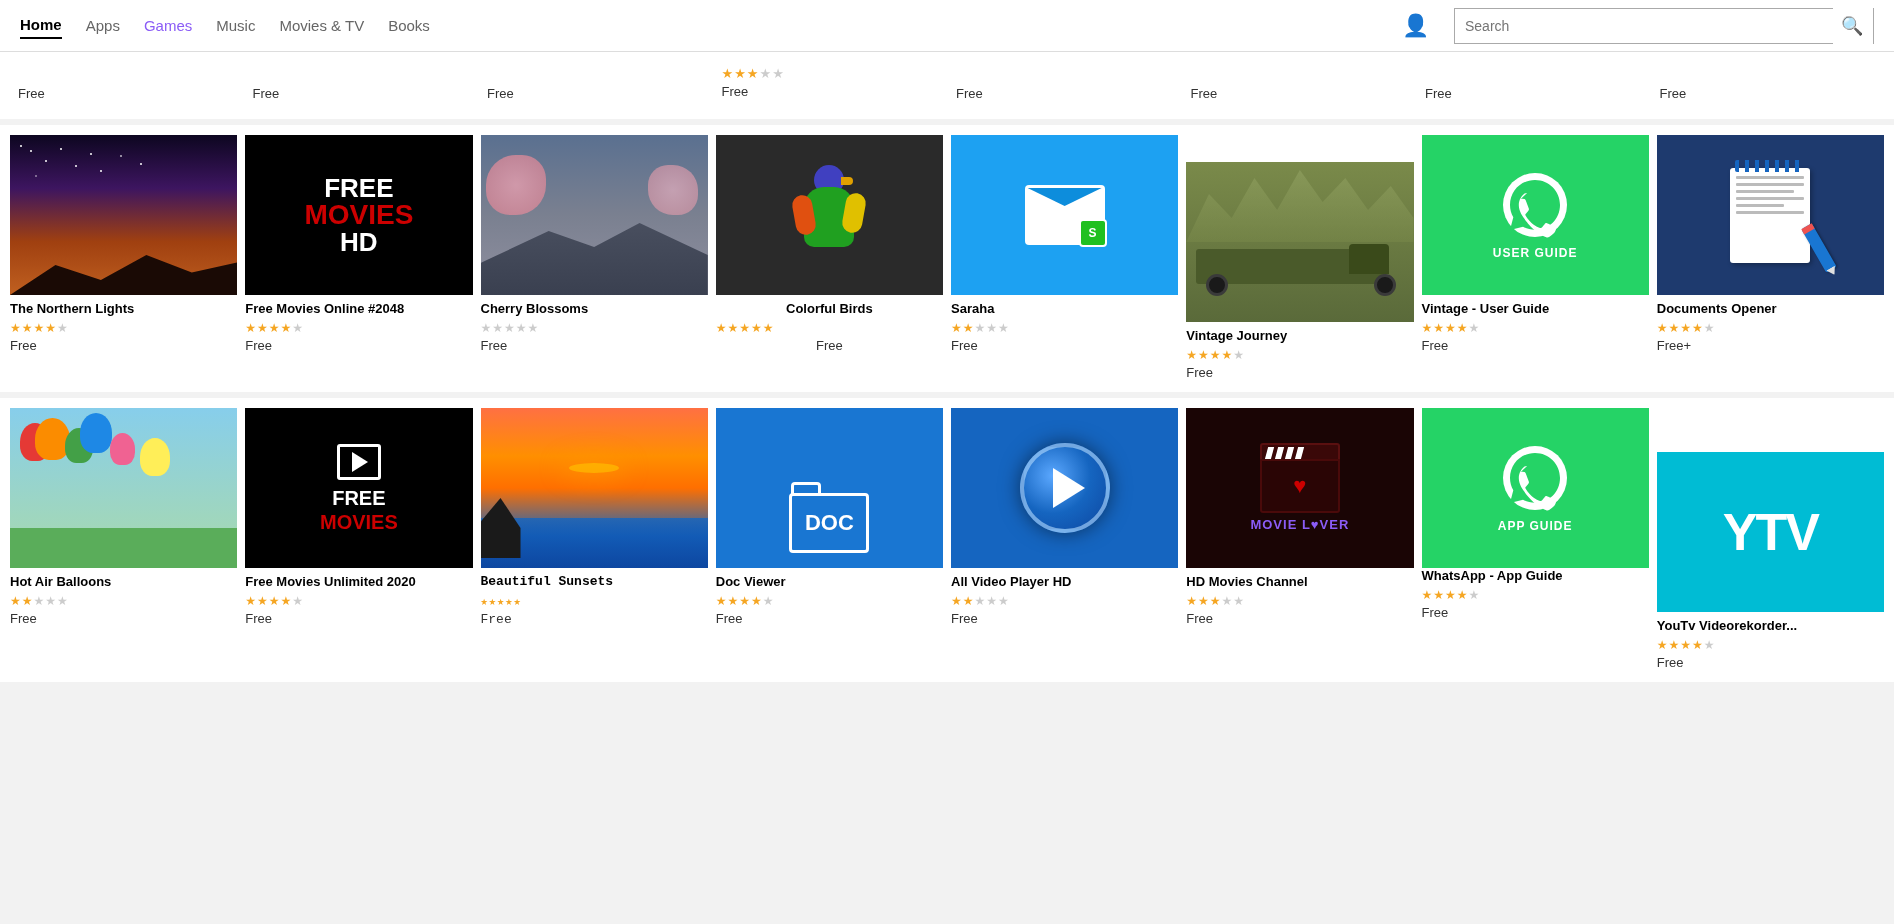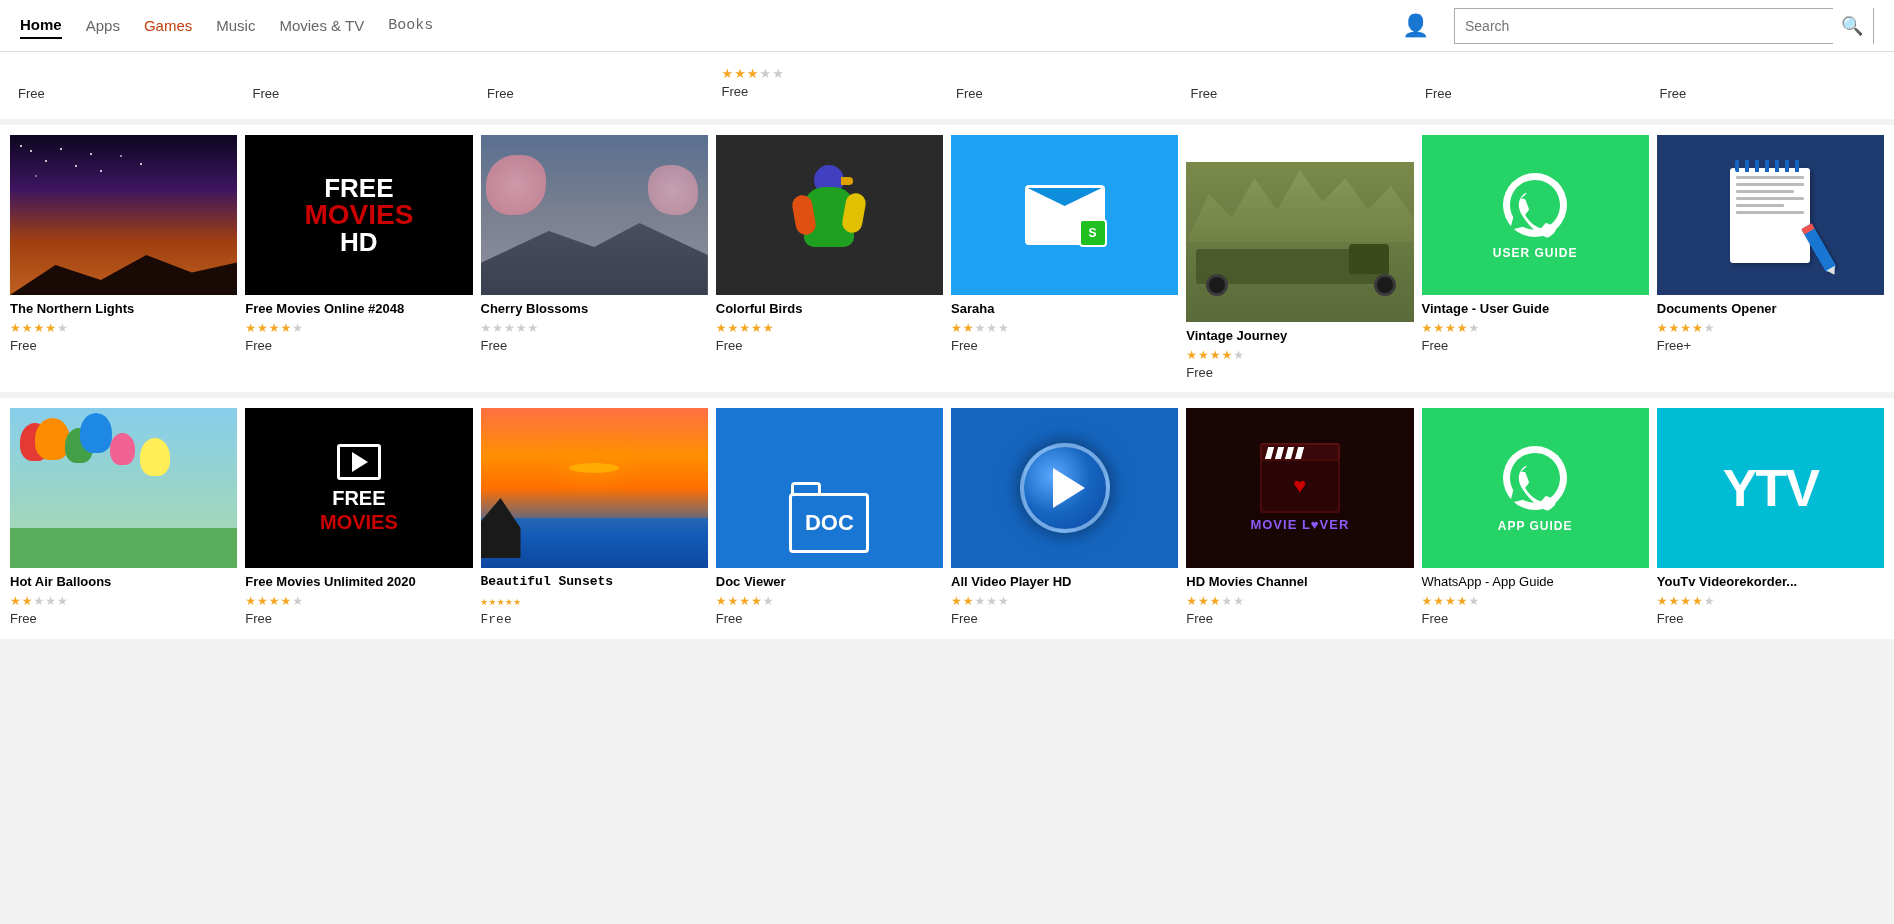--- a/index.html
+++ b/index.html
@@ -4,24 +4,24 @@
   <style>
     * { margin: 0; padding: 0; box-sizing: border-box; }
     body { font-family: 'Segoe UI', Arial, sans-serif; background: #f2f2f2; font-size: 14px; color: #000; overflow-x: hidden; }
   </style>
 </head>
 <body>
 
 <nav style="display:flex;align-items:center;background:#fff;height:52px;padding:0 20px;gap:24px;border-bottom:1px solid #ddd;">
   <span style="font-size:15px;font-weight:700;color:#000;cursor:pointer;padding:4px 0;border-bottom:2px solid #000;">Home</span>
   <span style="font-size:15px;color:#666;cursor:pointer;">Apps</span>
-  <span style="font-size:15px;color:#c2410c;cursor:pointer;">Games</span>
+  <span style="font-size:15px;color:#8b5cf6;cursor:pointer;">Games</span>
   <span style="font-size:15px;color:#666;cursor:pointer;">Music</span>
   <span style="font-size:15px;color:#666;cursor:pointer;">Movies &amp; TV</span>
-  <span style="font-size:15px;color:#666;cursor:pointer;font-family:Liberation Mono, monospace;">Books</span>
+  <span style="font-size:15px;color:#666;cursor:pointer;">Books</span>
   <div style="flex:1;"></div>
   <span style="font-size:22px;color:#555;cursor:pointer;">👤</span>
   <div style="display:flex;align-items:center;border:1.5px solid #aaa;height:36px;width:420px;">
     <input type="text" style="border: none; outline: none; flex: 1 1 0%; padding: 0px 10px; font-size: 14px; color: rgb(85, 85, 85);" placeholder="Search">
     <button style="width:40px;height:36px;background:#fff;border:none;cursor:pointer;font-size:18px;color:#555;display:flex;align-items:center;justify-content:center;">🔍</button>
   </div>
 </nav>
 
 <div style="background:#fff;padding:8px 10px 12px;margin-bottom:6px;">
   <div style="display:grid;grid-template-columns:repeat(8,1fr);gap:2px;">
@@ -124,21 +124,21 @@
       <div style="display:flex;gap:1px;margin-top:3px;">
         <span style="color:#ccc;font-size:12px;">★</span>
           <span style="color:#ccc;font-size:12px;">★</span>
           <span style="color:#ccc;font-size:12px;">★</span>
           <span style="color:#ccc;font-size:12px;">★</span>
           <span style="color:#ccc;font-size:12px;">★</span>
       </div>
       <div style="font-size:13px;color:#333;margin-top:3px;">Free</div>
     </div>
 
-    <div style="cursor:pointer;">
+    <div style="cursor:pointer;text-align:center;">
       <div style="width:100%;height:160px;background:#2a2a2a;overflow:hidden;position:relative;display:flex;align-items:center;justify-content:center;">
 
         <div style="width:80px;height:100px;position:relative;">
 
           <div style="position:absolute;top:0;left:25px;width:30px;height:30px;background:#4040c0;border-radius:50%;"></div>
 
           <div style="position:absolute;top:12px;left:52px;width:12px;height:8px;background:#e0a000;border-radius:0 4px 4px 0;"></div>
 
           <div style="position:absolute;top:22px;left:15px;width:50px;height:60px;background:#20a020;border-radius:20px 20px 10px 10px;"></div>
 
@@ -398,32 +398,32 @@
 
     <div style="cursor:pointer;">
       <div style="width:100%;height:160px;background:#25d366;display:flex;align-items:center;justify-content:center;flex-direction:column;gap:6px;">
         <svg width="70" height="70" viewBox="0 0 70 70">
           <circle cx="35" cy="35" r="32" fill="#fff"></circle>
           <path d="M35 10 C21 10 10 21 10 35 C10 39.5 11.2 43.7 13.3 47.3 L10 60 L23 56.8 C26.5 58.7 30.6 59.8 35 59.8 C49 59.8 60 49 60 35 C60 21 49 10 35 10 Z" fill="#25d366"></path>
           <path d="M27 23 C26 23 24.5 23.3 23.2 24.8 C22 26.2 18.8 29.2 18.8 35.3 C18.8 41.4 23.3 47.3 23.9 48.1 C24.5 48.9 32.8 62 46.2 67.2 C47.3 67.6 48.3 67.4 49.1 66.9 C51.2 65.8 54.5 63.1 55.4 61 C56.1 59.3 56.1 57.8 55.9 57.5 C55.7 57.2 55 57 54 56.5 C53 56 47.9 53.5 47 53.2 C46.1 52.9 45.5 52.7 44.9 53.7 C44.3 54.7 42.3 57 41.7 57.6 C41.1 58.2 40.5 58.3 39.5 57.8 C38.5 57.3 35.2 56.2 31.3 52.7 C28.2 50 26.2 46.6 25.6 45.6 C25 44.6 25.5 44.1 26.1 43.5 C26.6 43 27.3 42.1 27.8 41.5 C28.3 40.9 28.5 40.5 28.8 39.9 C29.1 39.3 28.9 38.7 28.7 38.2 C28.5 37.7 26.6 32.5 25.8 30.5 C25.1 28.7 24.4 28.9 23.9 28.9 C23.4 28.9 22.7 28.8 22.1 28.8 C21.5 28.8 20.5 29 19.7 30 Z" fill="#fff"></path>
         </svg>
         <div style="color:#fff;font-size:12px;font-weight:700;letter-spacing:1px;">APP GUIDE</div>
       </div>
-      <div style="font-size:13px;font-weight:400;margin-top:6px;line-height:1.3;">WhatsApp - App Guide</div>
-      <div style="display:flex;gap:1px;margin-top:3px;">
-        <span style="color:#f5a623;font-size:12px;">★</span>
-          <span style="color:#f5a623;font-size:12px;">★</span>
-          <span style="color:#f5a623;font-size:12px;">★</span>
-          <span style="color:#f5a623;font-size:12px;">★</span>
-          <span style="color:#ccc;font-size:12px;">★</span>
-      </div>
-      <div style="font-size:13px;color:#333;margin-top:3px;">Free</div>
-    </div>
-
-    <div style="cursor:pointer;">
+      <div style="font-size:13px;font-weight:700;line-height:1.3;">WhatsApp - App Guide</div>
+      <div style="display:flex;gap:1px;margin-top:3px;">
+        <span style="color:#f5a623;font-size:12px;">★</span>
+          <span style="color:#f5a623;font-size:12px;">★</span>
+          <span style="color:#f5a623;font-size:12px;">★</span>
+          <span style="color:#f5a623;font-size:12px;">★</span>
+          <span style="color:#ccc;font-size:12px;">★</span>
+      </div>
+      <div style="font-size:13px;color:#333;margin-top:3px;">Free</div>
+    </div>
+
+    <div style="cursor:pointer;margin-top:44px;">
       <div style="width:100%;height:160px;background:#00bcd4;display:flex;align-items:center;justify-content:center;">
         <span style="color:#fff;font-size:52px;font-weight:900;letter-spacing:-2px;">YTV</span>
       </div>
       <div style="font-size:13px;font-weight:600;margin-top:6px;line-height:1.3;">YouTv Videorekorder...</div>
       <div style="display:flex;gap:1px;margin-top:3px;">
         <span style="color:#f5a623;font-size:12px;">★</span>
           <span style="color:#f5a623;font-size:12px;">★</span>
           <span style="color:#f5a623;font-size:12px;">★</span>
           <span style="color:#f5a623;font-size:12px;">★</span>
           <span style="color:#ccc;font-size:12px;">★</span>

